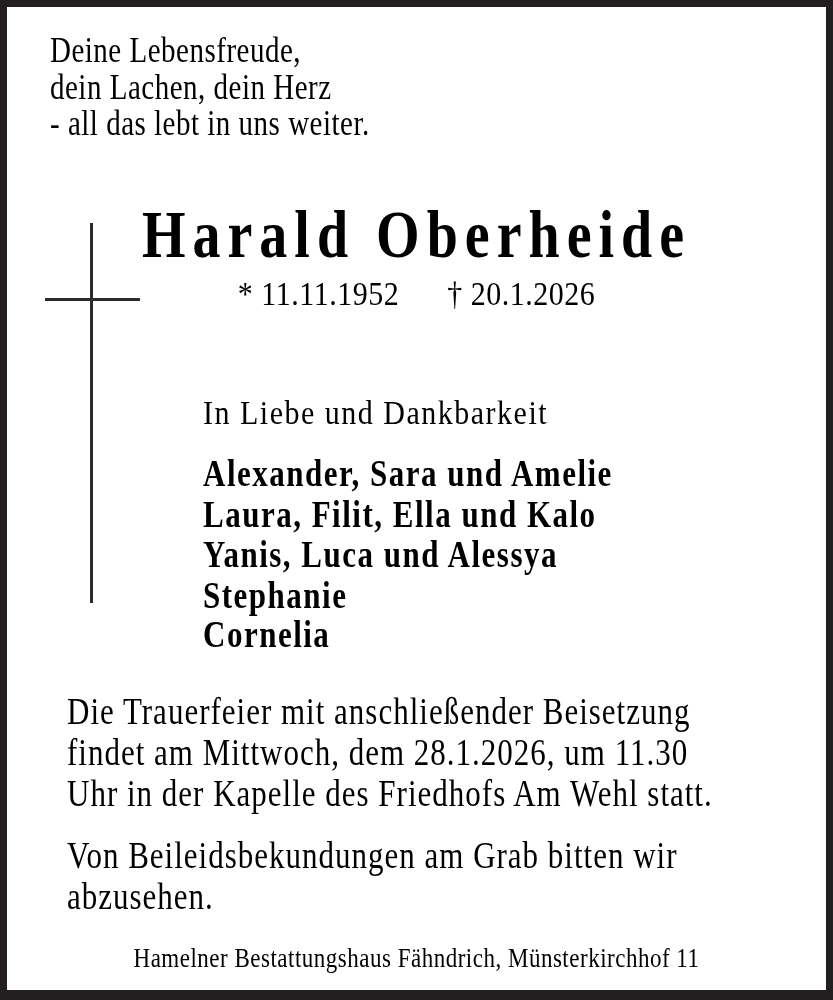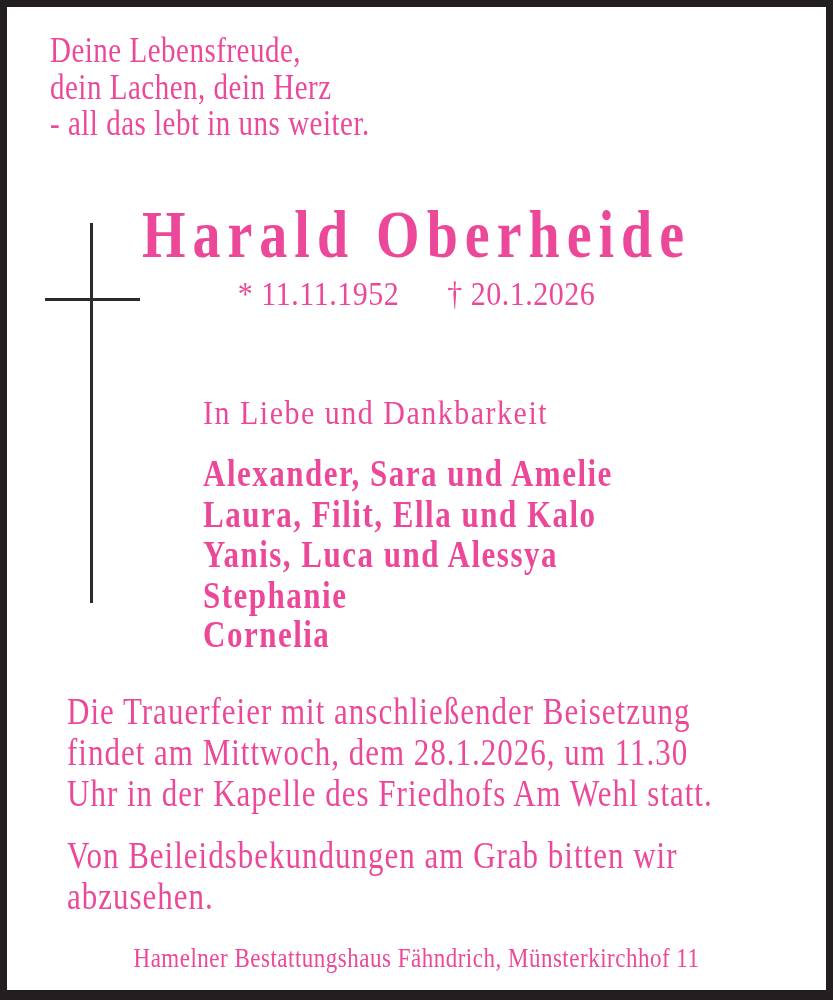--- a/index.html
+++ b/index.html
@@ -10,21 +10,21 @@
   .page {
     position: relative;
     width: 833px;
     height: 1000px;
     box-sizing: border-box;
     background: #ffffff;
     border-style: solid;
     border-color: #231f20;
     border-width: 7px 7px 10px 7px;
     font-family: "Liberation Serif", "DejaVu Serif", serif;
-    color: #ec4899;
+    color: #000000;
     overflow: hidden;
   }
   .block { position: absolute; }
 
   
   .epigraph {
     left: 43px;
     top: 25px;
     font-size: 29px;
     line-height: 30.5px;

